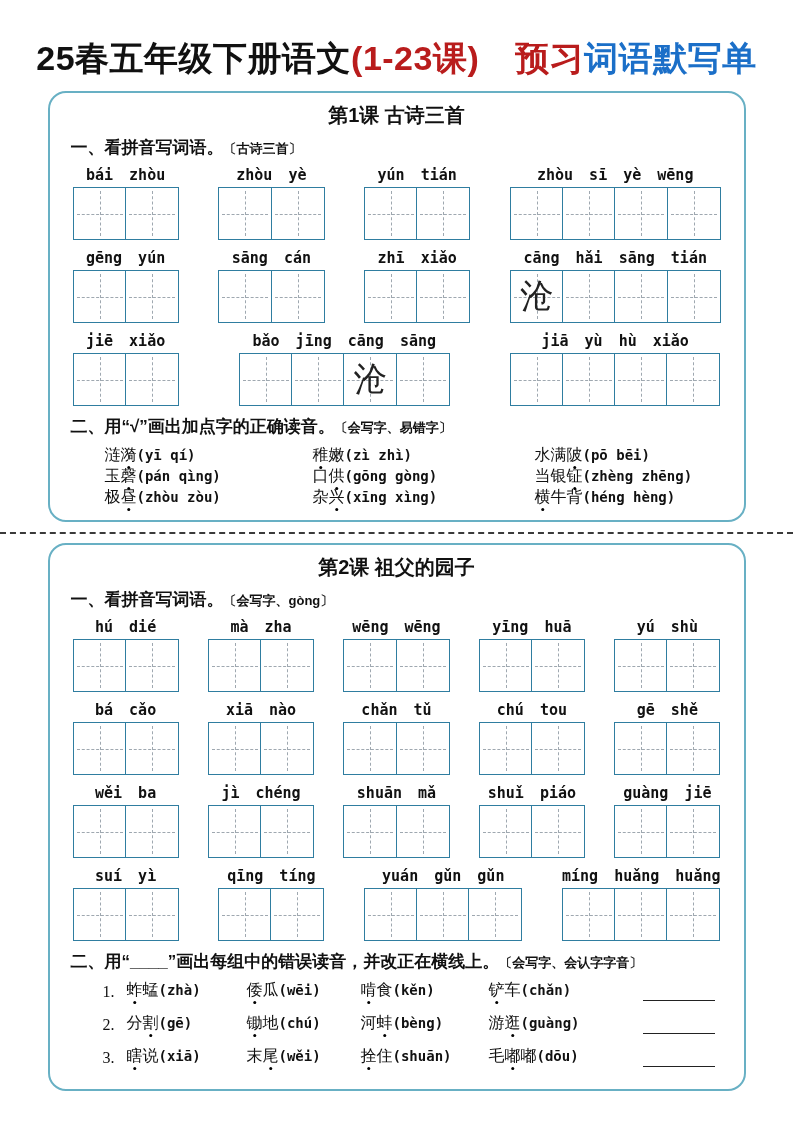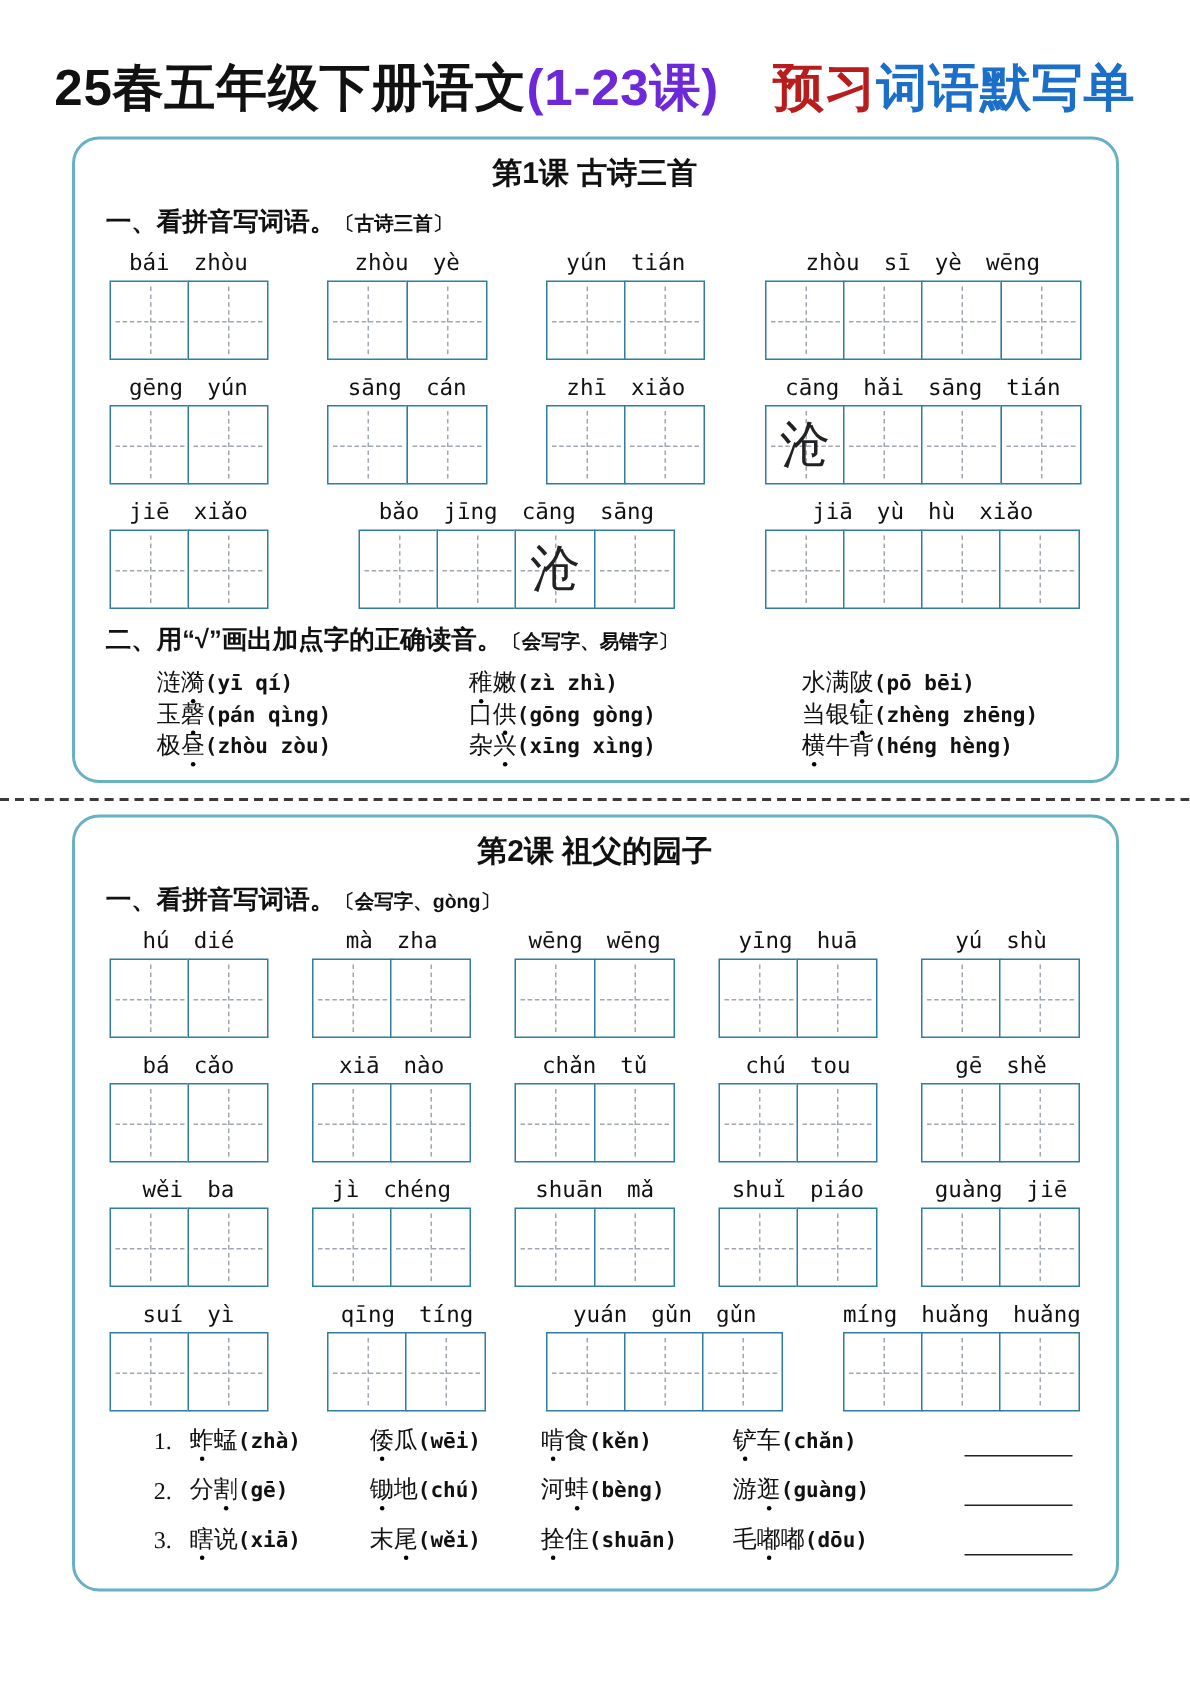--- a/index.html
+++ b/index.html
@@ -4,38 +4,38 @@
 <style>
   html,body{margin:0;padding:0;}
   body{
     width:793px;height:1121px;background:#ffffff;overflow:hidden;
     font-family:"Liberation Sans","DejaVu Sans",sans-serif;color:#111;
   }
   .page-title{
     text-align:center;margin-top:36px;font-size:34px;font-weight:800;
     letter-spacing:0.5px;white-space:nowrap;
   }
-  .t-green{color:#6d28d9;}
+  .t-green{color:#b91c1c;}
   .t-red{color:#b91c1c;margin-left:36px;}
   .t-blue{color:#1b6fc8;}
 
   .card{
     width:652px;margin:9px auto 0;border:2px solid #68b0c4;border-radius:18px;
     padding:6px 21px 10px;background:#fff;
   }
   .lesson-title{font-size:20px;font-weight:800;text-align:center;margin:3px 0 7px;}
   .sec-head{font-size:17px;font-weight:800;margin:2px 0 7px;}
   .sec-note{font-size:13px;font-weight:700;}
 
   .grids{}
   .grid-row{width:648px;display:flex;justify-content:space-between;margin:0 auto 9px;}
   .group{display:flex;flex-direction:column;align-items:center;}
   .pinyin{
     font-family:"DejaVu Sans Mono","Liberation Mono",monospace;
-    font-size:15px;font-weight:400;text-align:center;margin-bottom:3px;
+    font-size:15px;font-weight:700;text-align:center;margin-bottom:3px;
     word-spacing:7px;white-space:nowrap;
   }
   .boxes{display:flex;}
   .cell{
     box-sizing:border-box;width:54px;height:53px;border:1.8px solid #2f7da0;
     margin-left:-1.8px;position:relative;background:#fff;
   }
   .boxes .cell:first-child{margin-left:0;}
   .cell::before{content:"";position:absolute;top:3px;bottom:3px;left:50%;border-left:1px dashed #9fa8b0;}
   .cell::after{content:"";position:absolute;left:3px;right:3px;top:50%;border-top:1px dashed #9fa8b0;}
@@ -340,20 +340,23 @@
         <div class="group">
           <div class="pinyin">míng huǎng huǎng</div>
           <div class="boxes">
             <div class="cell"></div>
             <div class="cell"></div>
             <div class="cell"></div>
           </div>
         </div>
       </div>
     </div>
+  <div class="sec-head">
+    <span>二、用“____”画出每组中的错误读音，并改正在横线上。</span><span class="sec-note">〔会写字、会认字字音〕</span>
+  </div>
   <div class="items2">
       <div class="item-row">
         <span class="num">1.</span>
         <span class="w0"><span class="dotchar">蚱</span>蜢<span class="pinword">(zhà)</span></span>
         <span class="w1"><span class="dotchar">倭</span>瓜<span class="pinword">(wēi)</span></span>
         <span class="w2"><span class="dotchar">啃</span>食<span class="pinword">(kěn)</span></span>
         <span class="w3"><span class="dotchar">铲</span>车<span class="pinword">(chǎn)</span></span>
         <span class="blankline"></span>
       </div>
       <div class="item-row">

